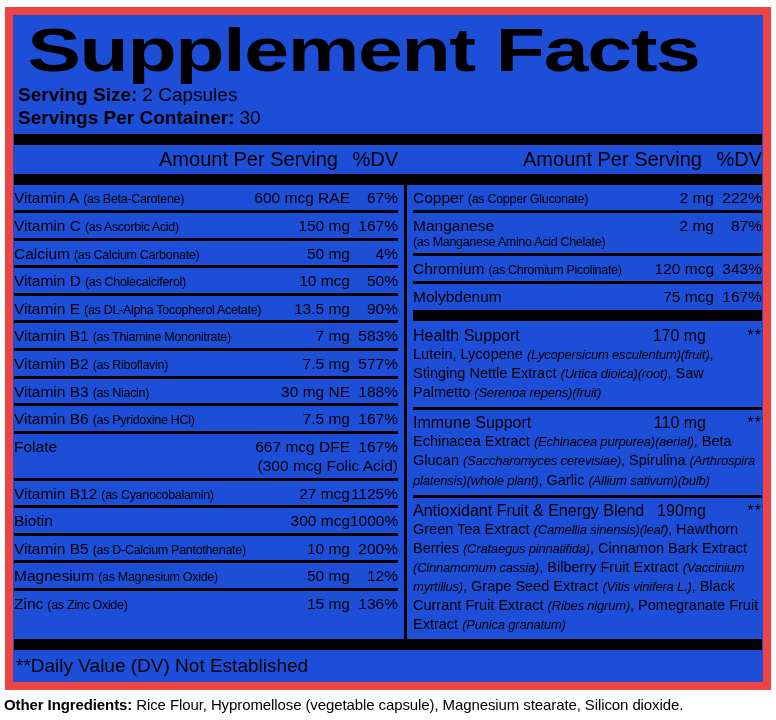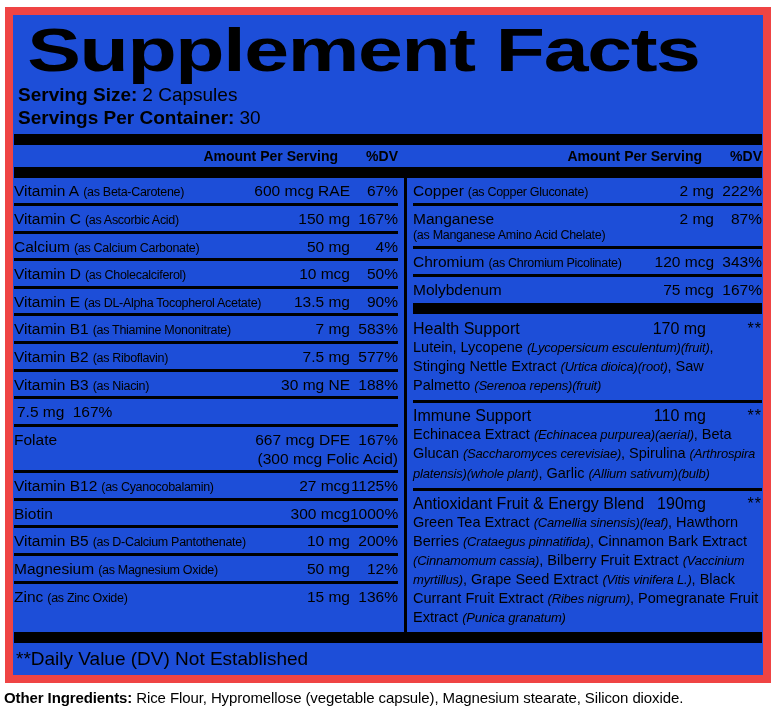--- a/index.html
+++ b/index.html
@@ -29,41 +29,41 @@
     padding: 3px 0 2px 10px;
   }
 
   .serving { font-size: 19px; line-height: 1.22; padding-left: 4px; }
   .serving .b { font-weight: bold; }
   .serving .v { margin-left: 5px; }
 
   .bar { height: 11px; background: #000; }
   .bar.top { margin-top: 5px; }
 
-  .col-headers { display: flex; font-weight: bold; font-size: 14px; padding: 3px 0; }
+  .col-headers { display: flex; font-weight: normal; font-size: 20px; padding: 3px 0; }
   .col-head { display: flex; justify-content: flex-end; align-items: baseline; }
   .col-head.left { width: 384px; margin-right: 15px; }
   .col-head.right { flex: 1; min-width: 0; }
   .amt-h { margin-right: 12px; }
   .dvh { width: 48px; text-align: right; }
 
   .cols { display: flex; align-items: stretch; }
   .col-left { width: 384px; }
   .vdiv { width: 3px; background: #000; margin: 0 6px; }
   .col-right { flex: 1; min-width: 0; }
 
   .nrow {
     display: flex; flex-wrap: wrap; align-items: flex-start;
     padding: 3px 0 2px; font-size: 15.5px; line-height: 1.25;
   }
   .nrow + .nrow { border-top: 3px solid #000; }
   .nname { flex: 1 1 auto; min-width: 0; }
   .qual { font-size: 12.5px; letter-spacing: -0.3px; margin-left: 4px; }
   .qual.block { display: block; margin-left: 0; }
-  .namt { white-space: nowrap; margin-left: 3px; }
+  .namt { white-space: nowrap; margin-left: 20px; }
   .ndv { width: 48px; text-align: right; white-space: nowrap; }
   .amt-note { width: 100%; text-align: right; }
 
   .minerals-bar { margin: 2px 0; }
 
   .blend { padding: 4px 0 5px; }
   .blend + .blend { border-top: 3px solid #000; }
   .blend-head { display: flex; align-items: baseline; font-size: 16px; }
   .bname { flex: 1 1 auto; }
   .bamt { margin-right: 16px; white-space: nowrap; }
@@ -143,20 +143,21 @@
             <span class="nname"><span class="nm">Vitamin B2</span><span class="qual">(as Riboflavin)</span></span>
             <span class="namt">7.5 mg</span>
             <span class="ndv">577%</span>
           </div>
           <div class="nrow">
             <span class="nname"><span class="nm">Vitamin B3</span><span class="qual">(as Niacin)</span></span>
             <span class="namt">30 mg NE</span>
             <span class="ndv">188%</span>
           </div>
           <div class="nrow">
+            <span class="nname"><span class="nm">Vitamin B6</span><span class="qual">(as Pyridoxine HCl)</span></span>
             <span class="namt">7.5 mg</span>
             <span class="ndv">167%</span>
           </div>
           <div class="nrow">
             <span class="nname"><span class="nm">Folate</span></span>
             <span class="namt">667 mcg DFE</span>
             <span class="ndv">167%</span>
             <div class="amt-note">(300 mcg Folic Acid)</div>
           </div>
           <div class="nrow">

